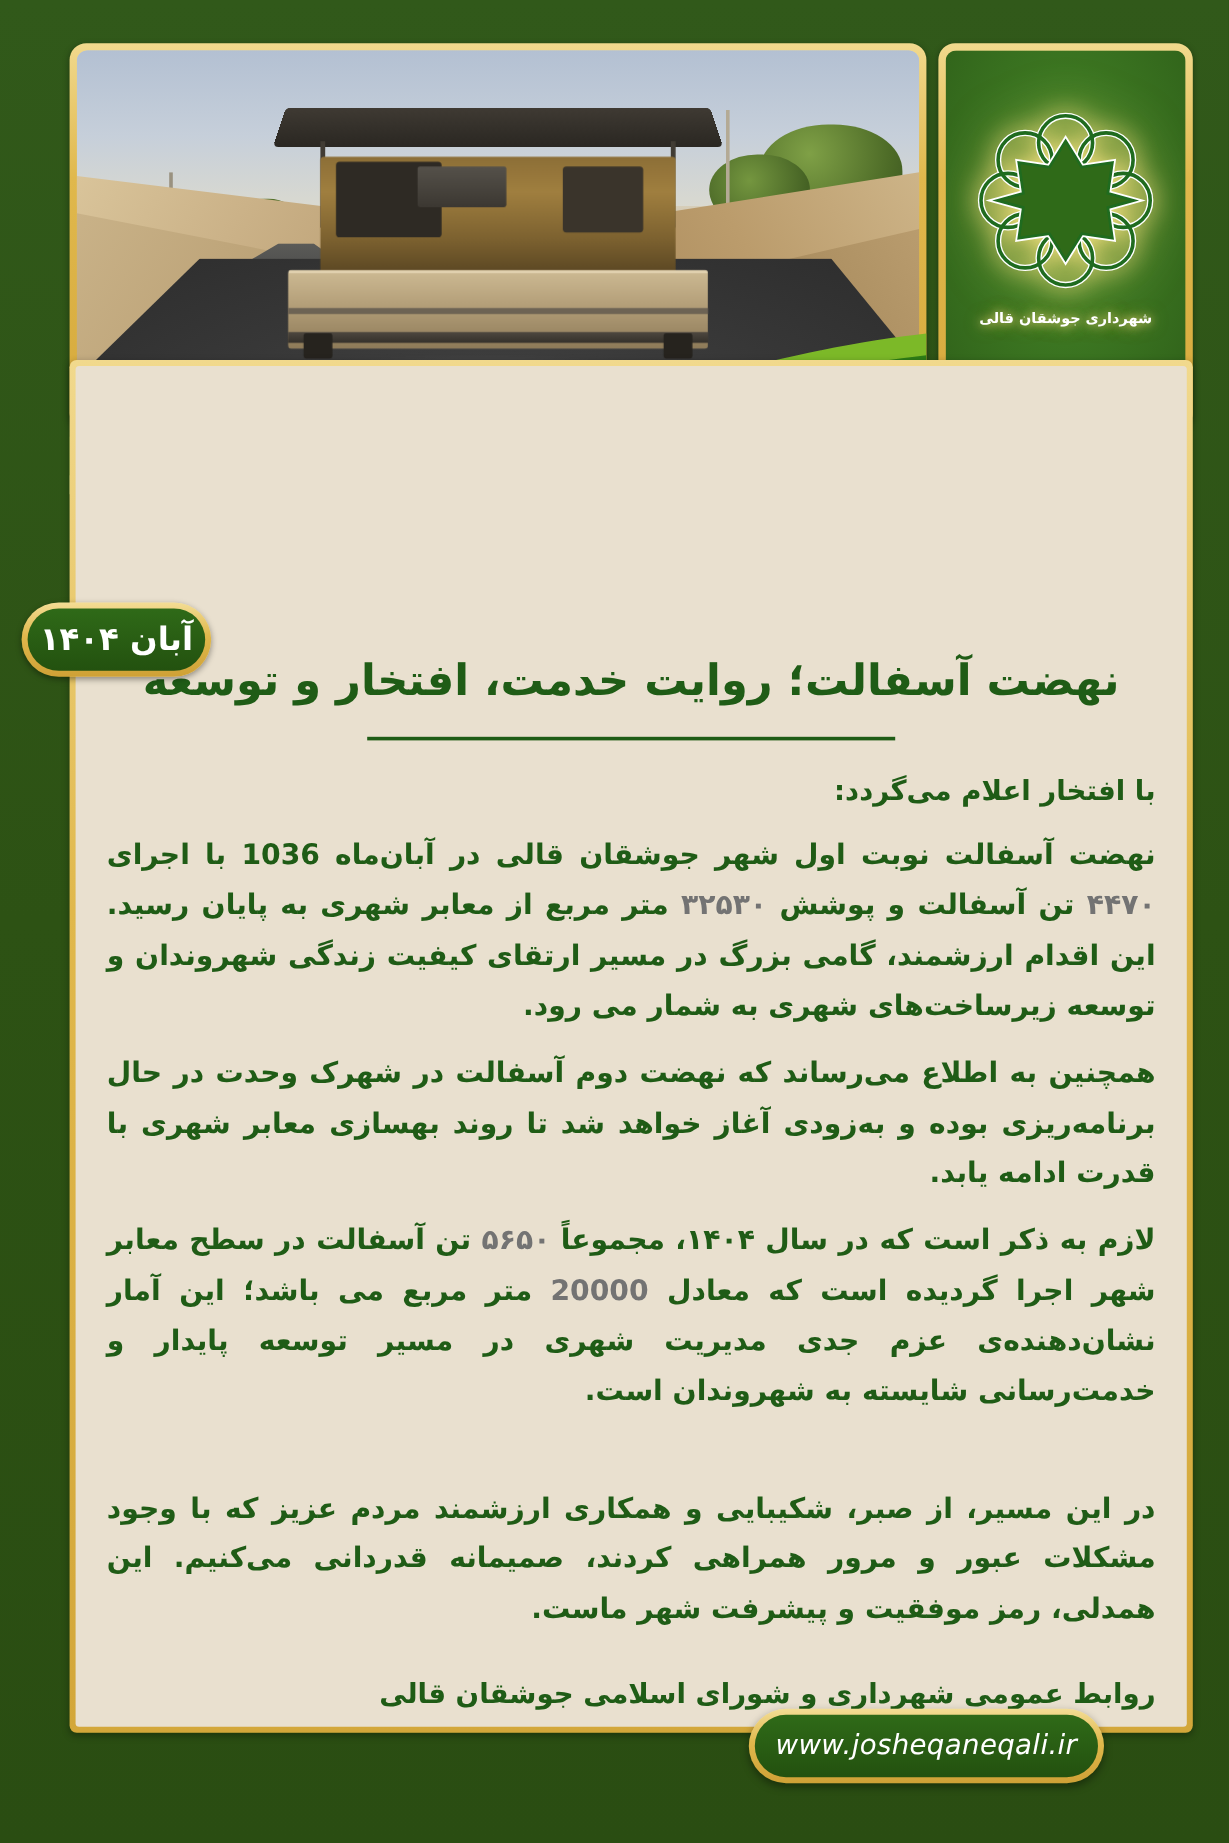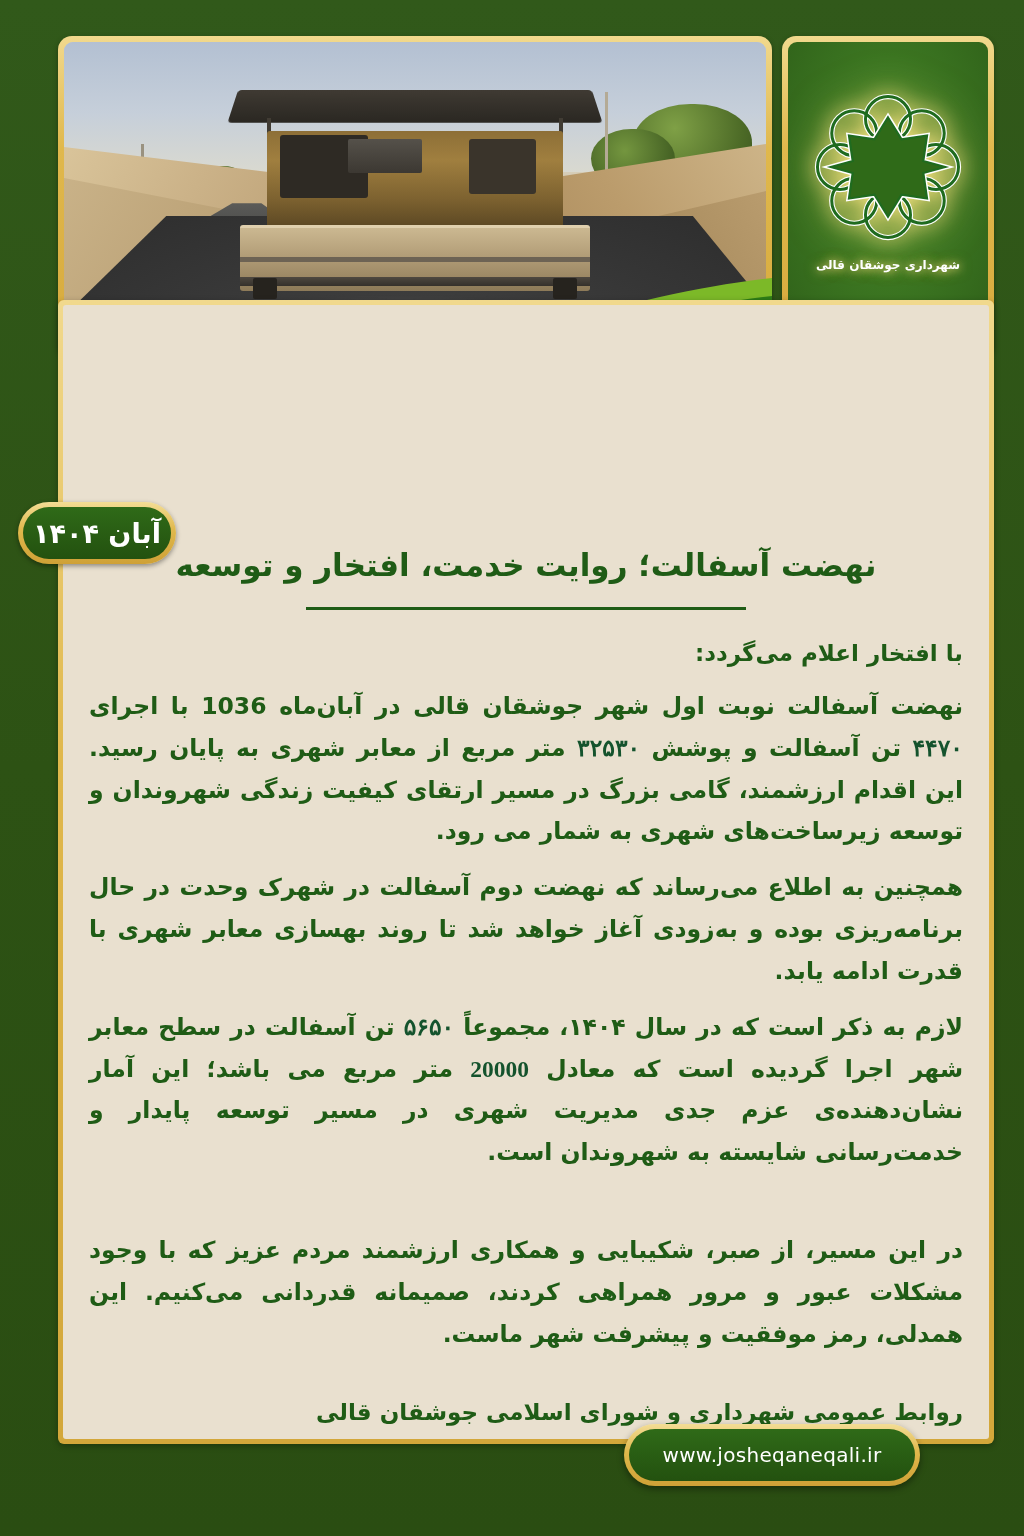--- a/index.html
+++ b/index.html
@@ -210,21 +210,21 @@
   #content{
     position:absolute;left:0;top:0;width:100%;
     padding:0 26px;
     box-sizing:border-box;
     z-index:3;
   }
   #title{
     margin-top:240px;
     text-align:center;
     color:#1f5c16;
-    font-size:31px;
+    font-size:36px;
     font-weight:bold;
     line-height:1.3;
     letter-spacing:-.5px;
   }
   #divider{
     width:440px;height:3px;
     background:#1f5c16;
     margin:22px auto 26px auto;
   }
   .lead{
@@ -237,21 +237,21 @@
   }
   .para{
     color:#1f5c16;
     font-size:23.5px;
     font-weight:bold;
     text-align:justify;
     text-align-last:right;
     line-height:1.78;
     margin:0 0 14px 0;
   }
-  .hl{color:#14532d;font-family:Liberation Serif, serif;}
+  .hl{color:#737373;}
   .spacer{height:42px;}
 
   
   #footer-credit{
     position:absolute;right:26px;bottom:14px;
     color:#1f5c16;
     font-size:23px;font-weight:bold;
     z-index:4;
   }
   #url-pill{
@@ -261,23 +261,24 @@
     border-radius:32px;
     padding:5px;box-sizing:border-box;
     z-index:7;
     box-shadow:0 3px 7px rgba(0,0,0,.4);
   }
   #url-pill-inner{
     width:100%;height:100%;
     background:linear-gradient(180deg,#2f6a18,#23510f);
     border-radius:28px;
     display:flex;align-items:center;justify-content:center;
-    color:#fff;font-size:20px;
+    color:#fff;font-size:23px;
     direction:ltr;
     letter-spacing:.3px;
+    font-style:italic;
   }
 </style>
 </head>
 <body>
 
 <div id="poster">
 
   <div id="panel">
     <div id="panel-inner">
 

